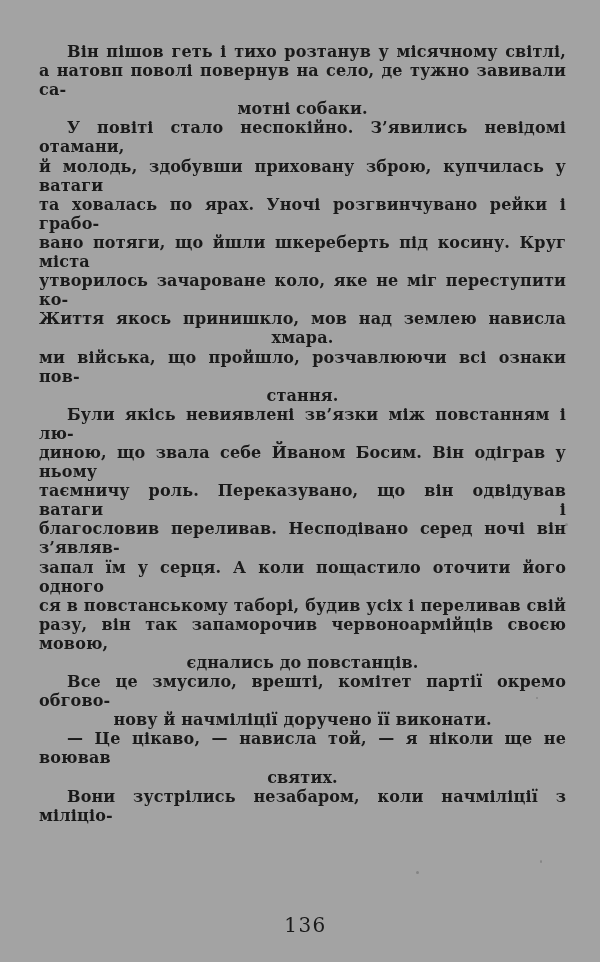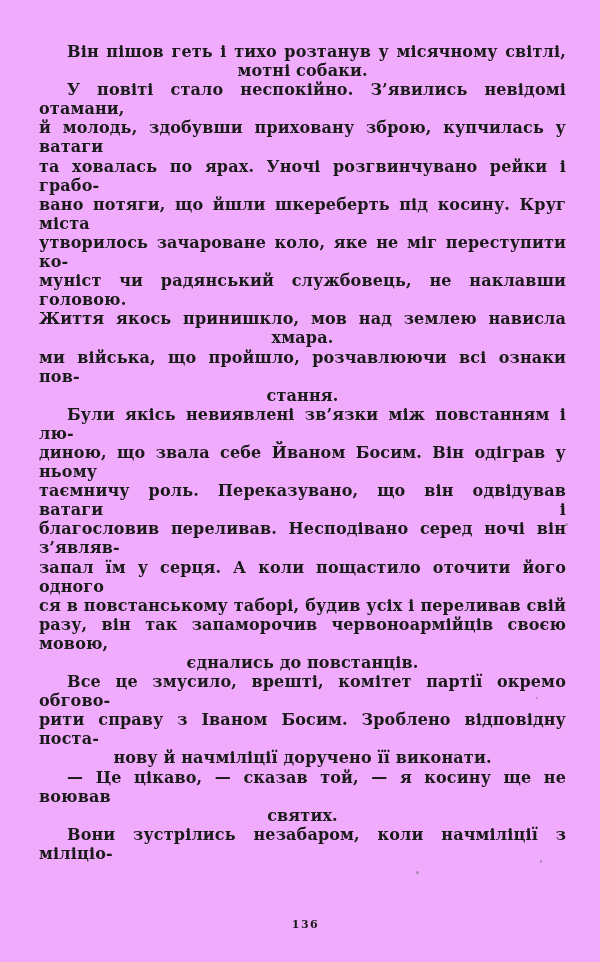--- a/index.html
+++ b/index.html
@@ -43,64 +43,63 @@
   }
   .line.ind {
     text-indent: 28px;
   }
   .page-number {
     position: absolute;
     left: 11px;
     right: 0;
     top: 916px;
     text-align: center;
-    font-size: 11px;
+    font-size: 20px;
     line-height: 18px;
-    font-weight: 700;
+    font-weight: 400;
     letter-spacing: 1.5px;
   }
   
   .speck {
     position: absolute;
     background: #6b6b6b;
     border-radius: 50%;
     opacity: 0.55;
   }
 </style>
 </head>
 <body>
 
-<div class="page" style="background: #f0abfc; color: rgb(26, 26, 26);">
+<div class="page" style="background: #a3a3a3; color: rgb(26, 26, 26);">
 
   <div class="text-block">
 
   <div class="line ind">Він пішов геть і тихо розтанув у місячному світлі,</div>
+      <div class="line">а натовп поволі повернув на село, де тужно завивали са-</div>
       <div class="line end">мотні собаки.</div>
       <div class="line ind">У повіті стало неспокійно. З’явились невідомі отамани,</div>
       <div class="line">й молодь, здобувши приховану зброю, купчилась у ватаги</div>
       <div class="line">та ховалась по ярах. Уночі розгвинчувано рейки і грабо-</div>
       <div class="line">вано потяги, що йшли шкереберть під косину. Круг міста</div>
       <div class="line">утворилось зачароване коло, яке не міг переступити ко-</div>
-      <div class="line">муніст чи радянський службовець, не наклавши головою.</div>
       <div class="line">Життя якось принишкло, мов над землею нависла</div>
       <div class="line end">хмара.</div>
       <div class="line">ми війська, що пройшло, розчавлюючи всі ознаки пов-</div>
       <div class="line end">стання.</div>
       <div class="line ind">Були якісь невиявлені зв’язки між повстанням і лю-</div>
       <div class="line">диною, що звала себе Йваном Босим. Він одіграв у ньому</div>
       <div class="line">таємничу роль. Переказувано, що він одвідував ватаги і</div>
       <div class="line">благословив переливав. Несподівано серед ночі він з’являв-</div>
       <div class="line">запал їм у серця. А коли пощастило оточити його одного</div>
       <div class="line">ся в повстанському таборі, будив усіх і переливав свій</div>
       <div class="line">разу, він так запаморочив червоноармійців своєю мовою,</div>
       <div class="line end">єднались до повстанців.</div>
       <div class="line ind">Все це змусило, врешті, комітет партії окремо обгово-</div>
-      <div class="line">рити справу з Іваном Босим. Зроблено відповідну поста-</div>
       <div class="line end">нову й начміліції доручено її виконати.</div>
-      <div class="line ind">— Це цікаво, — сказав той, — я косину ще не воював</div>
+      <div class="line ind">— Це цікаво, — нависла той, — я ніколи ще не воював</div>
       <div class="line end">святих.</div>
       <div class="line ind">Вони зустрілись незабаром, коли начміліції з міліціо-</div>
     </div>
 
   <div class="page-number">136</div>
 
   <div class="speck" style="left:565px; top:523px; width:3px; height:3px;"></div>
   <div class="speck" style="left:540px; top:860px; width:2px; height:3px;"></div>
   <div class="speck" style="left:416px; top:871px; width:3px; height:3px;"></div>
   <div class="speck" style="left:536px; top:697px; width:2px; height:2px;"></div>

